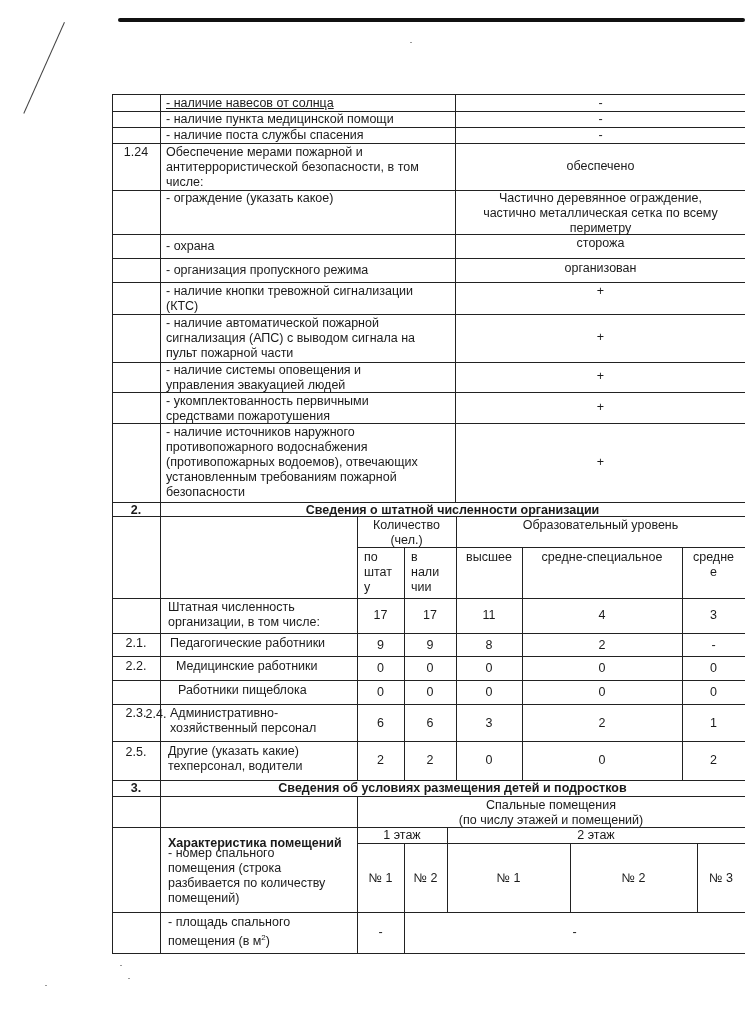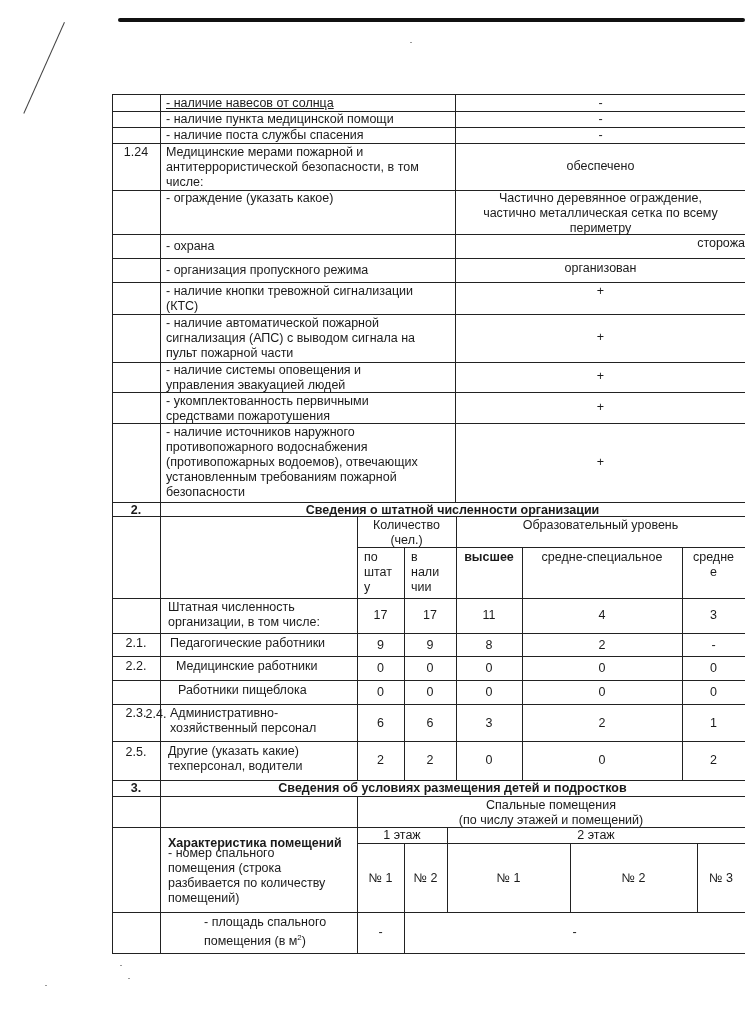--- a/index.html
+++ b/index.html
@@ -42,32 +42,32 @@
   <div class="t" style="left:166px;top:96px;text-decoration:underline;">- наличие навесов от солнца</div>
   <div class="t c" style="left:456px;width:289px;top:96px;">-</div>
 
   <div class="t" style="left:166px;top:112px;">- наличие пункта медицинской помощи</div>
   <div class="t c" style="left:456px;width:289px;top:112px;">-</div>
 
   <div class="t" style="left:166px;top:128px;">- наличие поста службы спасения</div>
   <div class="t c" style="left:456px;width:289px;top:128px;">-</div>
 
   <div class="t c" style="left:112px;width:48px;top:145px;">1.24</div>
-  <div class="t" style="left:166px;top:145px;">Медицинские мерами пожарной и
+  <div class="t" style="left:166px;top:145px;">Обеспечение мерами пожарной и
 антитеррористической безопасности, в том
 числе:</div>
   <div class="t c" style="left:456px;width:289px;top:159px;">обеспечено</div>
 
   <div class="t" style="left:166px;top:191px;">- ограждение (указать какое)</div>
   <div class="t c" style="left:456px;width:289px;top:191px;">Частично деревянное ограждение,
 частично металлическая сетка по всему
 периметру</div>
 
   <div class="t" style="left:166px;top:239px;">- охрана</div>
-  <div class="t c" style="left:456px;width:289px;top:236px;text-align:right;">сторожа</div>
+  <div class="t c" style="left:456px;width:289px;top:236px;">сторожа</div>
 
   <div class="t" style="left:166px;top:263px;">- организация пропускного режима</div>
   <div class="t c" style="left:456px;width:289px;top:261px;">организован</div>
 
   <div class="t" style="left:166px;top:284px;">- наличие кнопки тревожной сигнализации
 (КТС)</div>
   <div class="t c" style="left:456px;width:289px;top:284px;">+</div>
 
   <div class="t" style="left:166px;top:316px;">- наличие автоматической пожарной
 сигнализация (АПС) с выводом сигнала на
@@ -112,21 +112,21 @@
 
   <div class="t c" style="left:357px;width:99px;top:518px;">Количество
 (чел.)</div>
   <div class="t c" style="left:456px;width:289px;top:518px;">Образовательный уровень</div>
   <div class="t" style="left:364px;top:550px;">по
 штат
 у</div>
   <div class="t" style="left:411px;top:550px;">в
 нали
 чии</div>
-  <div class="t c" style="left:456px;width:66px;top:550px;font-weight:bold;">высшее</div>
+  <div class="t c" style="left:456px;width:66px;top:550px;">высшее</div>
   <div class="t c" style="left:522px;width:160px;top:550px;">средне-специальное</div>
   <div class="t c" style="left:682px;width:63px;top:550px;">средне
 е</div>
 
   <div class="t" style="left:168px;top:600px;">Штатная численность
 организации, в том числе:</div>
   <div class="t c" style="left:357px;width:47px;top:608px;">17</div>
   <div class="t c" style="left:404px;width:52px;top:608px;">17</div>
   <div class="t c" style="left:456px;width:66px;top:608px;">11</div>
   <div class="t c" style="left:522px;width:160px;top:608px;">4</div>
@@ -201,21 +201,21 @@
   <div class="t" style="left:168px;top:846px;">- номер спального
 помещения (строка
 разбивается по количеству
 помещений)</div>
   <div class="t c" style="left:357px;width:47px;top:871px;">№ 1</div>
   <div class="t c" style="left:404px;width:43px;top:871px;">№ 2</div>
   <div class="t c" style="left:447px;width:123px;top:871px;">№ 1</div>
   <div class="t c" style="left:570px;width:127px;top:871px;">№ 2</div>
   <div class="t c" style="left:697px;width:48px;top:871px;">№ 3</div>
 
-  <div class="t" style="left:168px;top:915px;margin-left:36px;"><span>- площадь спального
+  <div class="t" style="left:168px;top:915px;"><span>- площадь спального
 помещения (в м</span><sup style="font-size:8px;">2</sup><span>)</span></div>
   <div class="t c" style="left:357px;width:47px;top:925px;">-</div>
   <div class="t c" style="left:404px;width:341px;top:925px;">-</div>
 </div>
 
 <div class="noise" style="left:120px;top:965px;"></div>
 <div class="noise" style="left:128px;top:978px;"></div>
 <div class="noise" style="left:45px;top:985px;"></div>
 <div class="noise" style="left:410px;top:42px;"></div>
 

